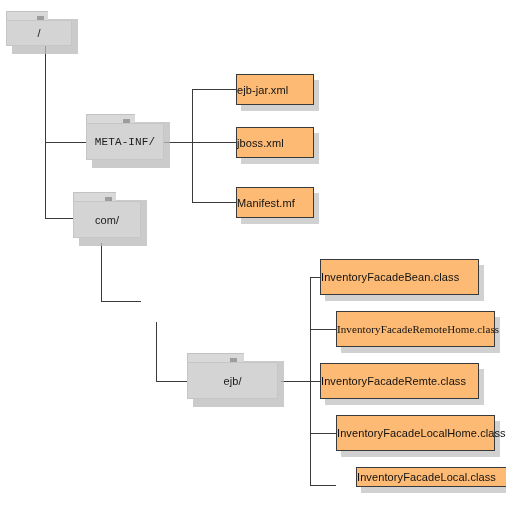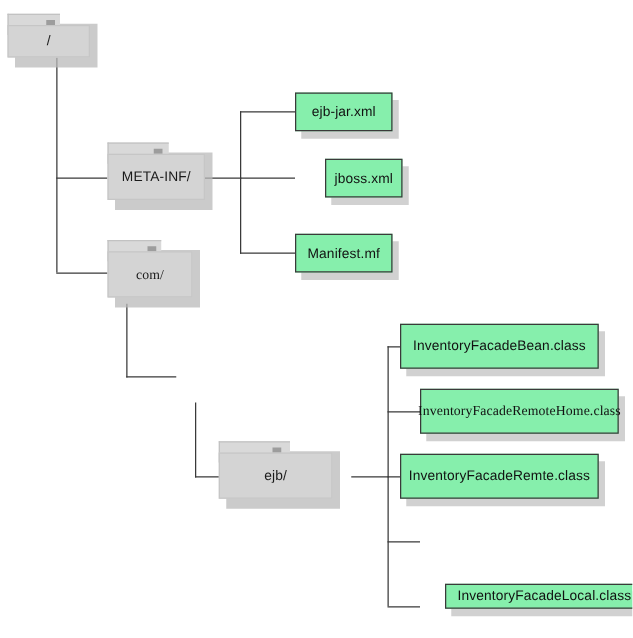--- a/index.html
+++ b/index.html
@@ -95,26 +95,25 @@
     height: 100%;
     background: #bdbdbd;
     opacity: .7;
   }
   .file .file-box {
     position: absolute;
     left: 0;
     top: 0;
     width: 100%;
     height: 100%;
-    background: #86efac;
+    background: #fdba74;
     border: 1.4px solid #3a3a3a;
     box-sizing: border-box;
     display: flex;
     align-items: center;
-    justify-content: center;
   }
   .file .file-label {
     font-size: 11px;
     color: #111111;
     white-space: nowrap;
     letter-spacing: .1px;
   }
 </style>
 </head>
 <body>
@@ -148,53 +147,53 @@
   <div class="line h" style="left:310px; top:485px; width:26px;"></div>
 
   <div class="folder" style="left:6px; top:11px; width:66px; height:35px;">
     <div class="folder-shadow"></div>
     <div class="folder-back"></div>
     <div class="folder-tabsq"></div>
     <div class="folder-body"></div>
     <div class="folder-label">/</div>
   </div>
 
-  <div class="folder" style="left:86px; top:114px; width:78px; height:46px;">
+  <div class="folder" style="left:86px; top:114px; width:78px; height:46px;font-family:Liberation Mono, monospace;">
     <div class="folder-shadow"></div>
     <div class="folder-back"></div>
     <div class="folder-tabsq"></div>
     <div class="folder-body"></div>
     <div class="folder-label">META-INF/</div>
   </div>
 
-  <div class="folder" style="left:86px; top:192px; width:68px; height:46px;font-family:Liberation Serif, serif;">
+  <div class="folder" style="left:73px; top:192px; width:68px; height:46px;">
     <div class="folder-shadow"></div>
     <div class="folder-back"></div>
     <div class="folder-tabsq"></div>
     <div class="folder-body"></div>
     <div class="folder-label">com/</div>
   </div>
 
 
-  <div class="folder" style="left:175px; top:353px; width:91px; height:46px;">
+  <div class="folder" style="left:187px; top:353px; width:91px; height:46px;">
     <div class="folder-shadow"></div>
     <div class="folder-back"></div>
     <div class="folder-tabsq"></div>
     <div class="folder-body"></div>
     <div class="folder-label">ejb/</div>
   </div>
 
   <div class="file" style="left:236px; top:74px; width:78px; height:31px;">
     <div class="file-shadow"></div>
     <div class="file-box">
       <span class="file-label">ejb-jar.xml</span>
     </div>
   </div>
 
-  <div class="file" style="left:236px; top:127px; width:62px; height:31px;margin-left:24px;">
+  <div class="file" style="left:236px; top:127px; width:78px; height:31px;">
     <div class="file-shadow"></div>
     <div class="file-box">
       <span class="file-label">jboss.xml</span>
     </div>
   </div>
 
   <div class="file" style="left:236px; top:187px; width:78px; height:31px;">
     <div class="file-shadow"></div>
     <div class="file-box">
       <span class="file-label">Manifest.mf</span>
@@ -215,20 +214,26 @@
     </div>
   </div>
 
   <div class="file" style="left:320px; top:363px; width:159px; height:36px;">
     <div class="file-shadow"></div>
     <div class="file-box">
       <span class="file-label">InventoryFacadeRemte.class</span>
     </div>
   </div>
 
+  <div class="file" style="left:336px; top:415px; width:159px; height:36px;">
+    <div class="file-shadow"></div>
+    <div class="file-box">
+      <span class="file-label">InventoryFacadeLocalHome.class</span>
+    </div>
+  </div>
 
   <div class="file" style="left:356px; top:467px; width:159px; height:20px;">
     <div class="file-shadow"></div>
     <div class="file-box">
       <span class="file-label">InventoryFacadeLocal.class</span>
     </div>
   </div>
 
 </div>
 

